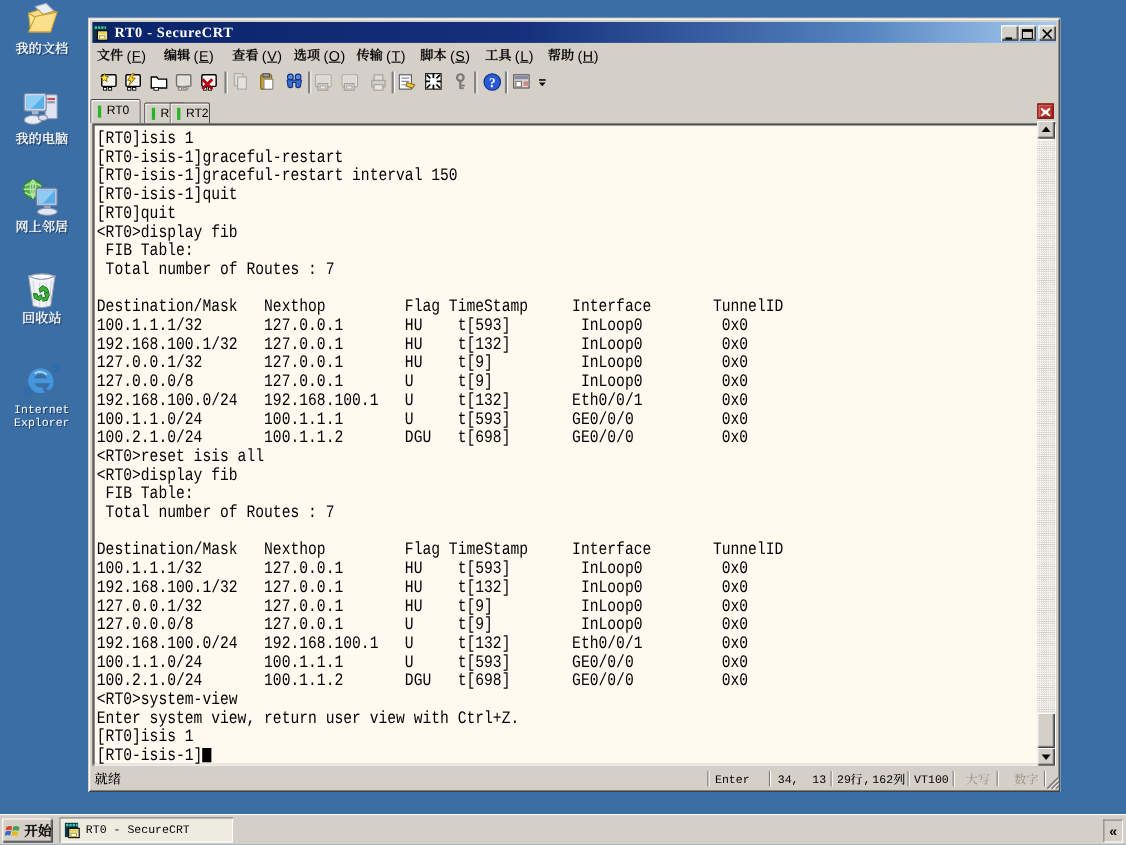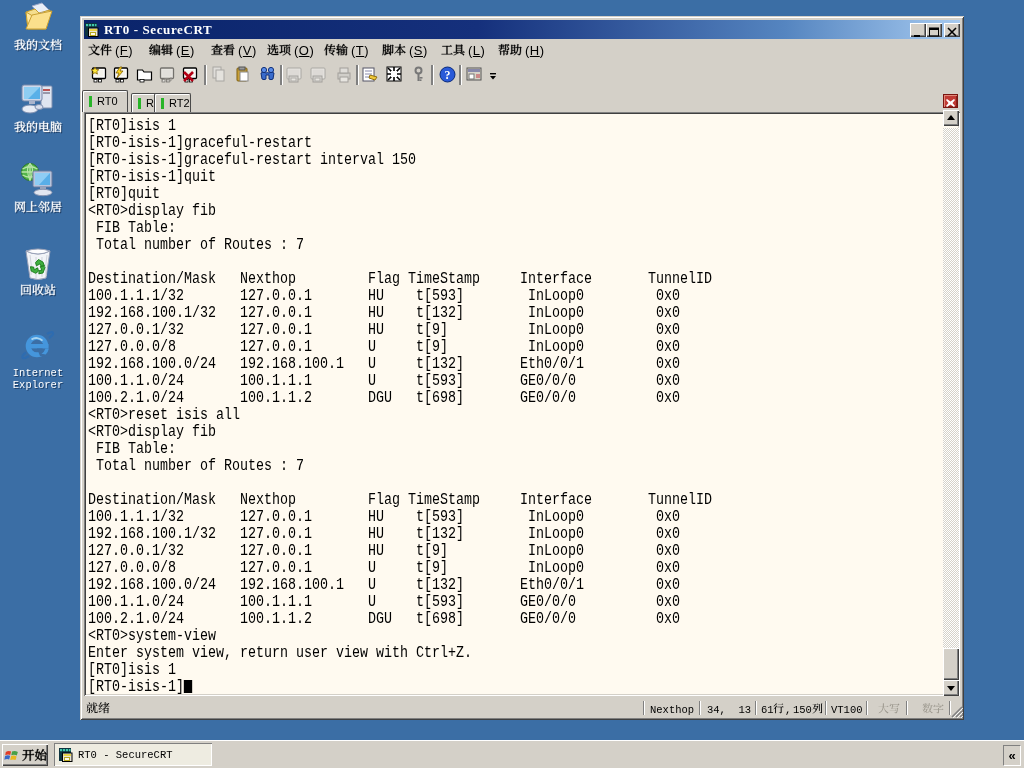--- a/index.html
+++ b/index.html
@@ -402,30 +402,30 @@
       <use href="#g7eea" transform="translate(12 10.32) scale(0.06 -0.06)"></use>
     </svg>
   </div>
 <div class="abs ssep" style="left:643px"></div>
 <div class="abs ssep" style="left:699px"></div>
 <div class="abs ssep" style="left:755px"></div>
 <div class="abs ssep" style="left:825px"></div>
 <div class="abs ssep" style="left:866px"></div>
 <div class="abs ssep" style="left:906px"></div>
 <div class="abs ssep" style="left:949px"></div>
-<span class="abs st" style="left:650px">Nexthop</span>
+<span class="abs st" style="left:650px">Enter</span>
 <span class="abs st" style="left:707px">34,&nbsp;&nbsp;13</span>
-<span class="abs st" style="left:761px">61</span>
+<span class="abs st" style="left:761px">29</span>
 <div class="abs" style="left:773px;top:703px">
     <svg class="k" width="11" height="11" viewBox="0 0 11 11" fill="#000">
       <use href="#g884c" transform="translate(0 9.46) scale(0.055 -0.055)"></use>
     </svg>
   </div>
 <span class="abs st" style="left:785px">,</span>
-<span class="abs st" style="left:793px">150</span>
+<span class="abs st" style="left:793px">162</span>
 <div class="abs" style="left:812px;top:703px">
     <svg class="k" width="11" height="11" viewBox="0 0 11 11" fill="#000">
       <use href="#g5217" transform="translate(0 9.46) scale(0.055 -0.055)"></use>
     </svg>
   </div>
 <span class="abs st" style="left:831px">VT100</span>
 <div class="abs" style="left:878px;top:703px">
     <svg class="k" width="22" height="11" viewBox="0 0 22 11" fill="#9a968c">
       <use href="#g5927" transform="translate(0 9.46) scale(0.055 -0.055)"></use>
       <use href="#g5199" transform="translate(11 9.46) scale(0.055 -0.055)"></use>

